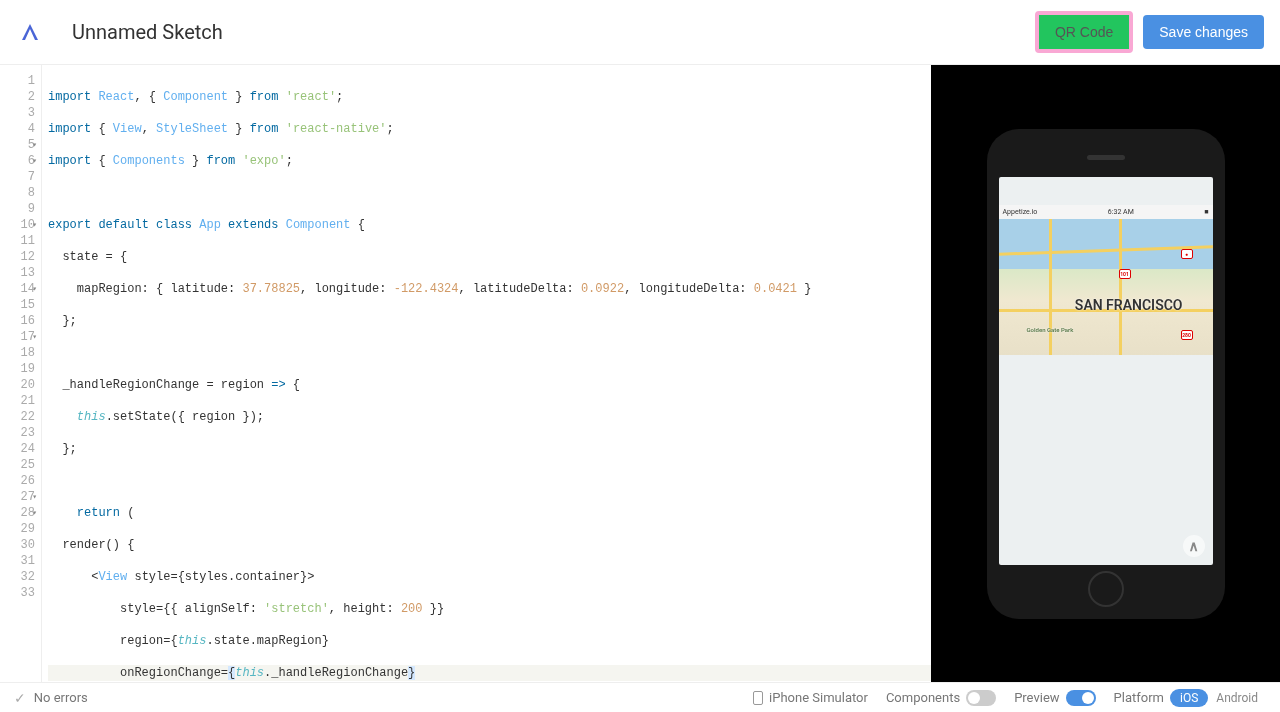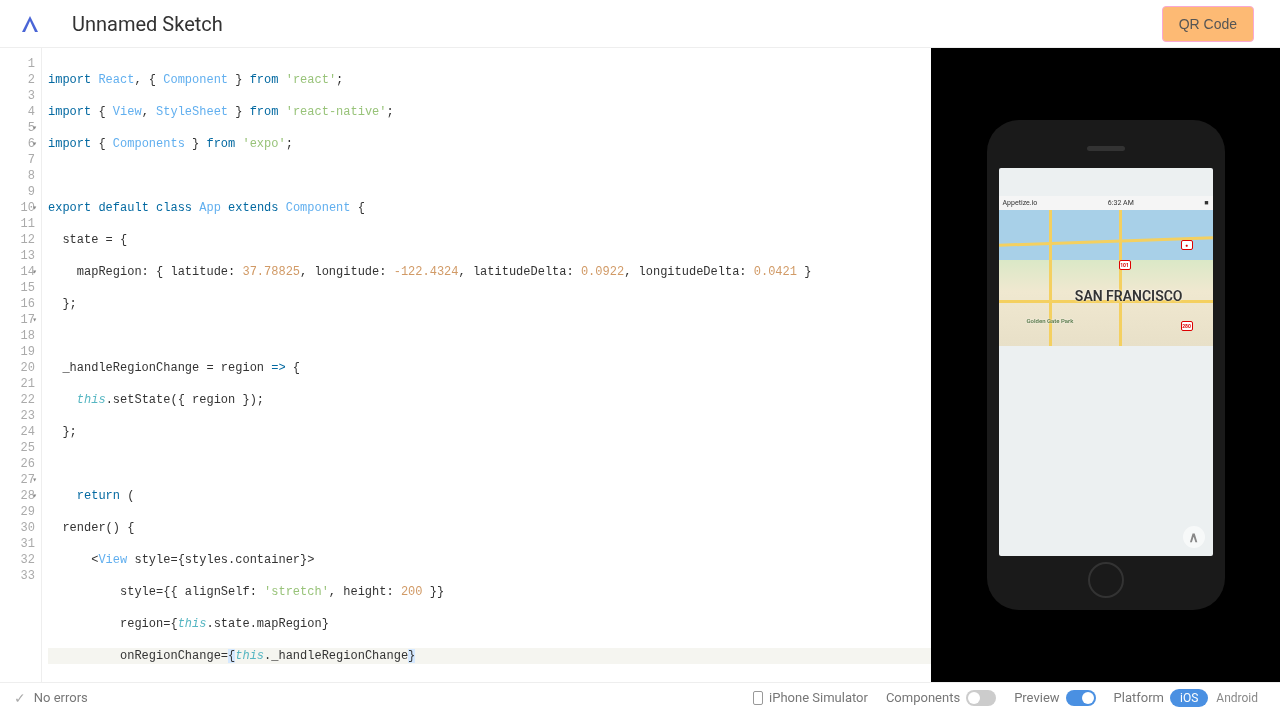--- a/index.html
+++ b/index.html
@@ -1,24 +1,24 @@
 <!DOCTYPE html>
 <html><head>
 <meta charset="utf-8">
 <style>
 * { margin: 0; padding: 0; box-sizing: border-box; }
 body { font-family: -apple-system, BlinkMacSystemFont, "Segoe UI", Roboto, sans-serif; background: #fff; overflow: hidden; }
 
 .app { display: flex; flex-direction: column; height: 712px; width: 1280px; }
 
-.header { display: flex; align-items: center; padding: 0 16px; height: 48px; border-bottom: 1px solid #eee; }
+.header { display: flex; align-items: center; padding: 0 16px; height: 65px; border-bottom: 1px solid #eee; }
 .logo { width: 28px; height: 28px; margin-right: 28px; display: flex; align-items: center; justify-content: center; }
 .title { font-size: 20px; color: #333; font-weight: 400; flex: 1; }
 .btn { padding: 9px 16px; border-radius: 4px; font-size: 14px; font-weight: 500; cursor: pointer; border: none; }
-.btn-secondary { background: #fdba74; border: 1px solid #f9a8d4; color: #555; margin-right: 10px; }
+.btn-secondary { background: #22c55e; border: 4px solid #f9a8d4; color: #555; margin-right: 10px; }
 .btn-primary { background: #4a90e2; color: #fff; }
 
 .main { display: flex; flex: 1; min-height: 0; }
 
 .editor { flex: 1; display: flex; font-family: Menlo, Monaco, "Courier New", monospace; font-size: 12px; line-height: 16px; background: #fff; position: relative; }
 .gutter { width: 42px; text-align: right; color: #aaa; padding: 8px 6px 0 0; user-select: none; border-right: 1px solid #eee; }
 .gutter .ln { height: 16px; position: relative; }
 .gutter .fold::after { content: "▾"; font-size: 8px; position: absolute; right: -2px; color: #888; }
 .code { flex: 1; padding: 8px 0 0 6px; white-space: pre; color: #333; }
 .code .line { height: 16px; }
@@ -62,20 +62,21 @@
 
 <div class="app">
   <div class="header">
     <div class="logo">
       <svg width="24" height="24" viewBox="0 0 24 24">
           <path d="M4 20 L12 4 L20 20 L17 20 L12 9 L7 20 Z" fill="#4a65d6"></path>
         </svg>
     </div>
     <div class="title">Unnamed Sketch</div>
     <button class="btn btn-secondary">QR Code</button>
+    <button class="btn btn-primary">Save changes</button>
   </div>
 
   <div class="main">
     <div class="editor">
       <div class="gutter">
         <div class="ln">1</div>
           <div class="ln">2</div>
           <div class="ln">3</div>
           <div class="ln">4</div>
         <div class="ln fold">5</div>

